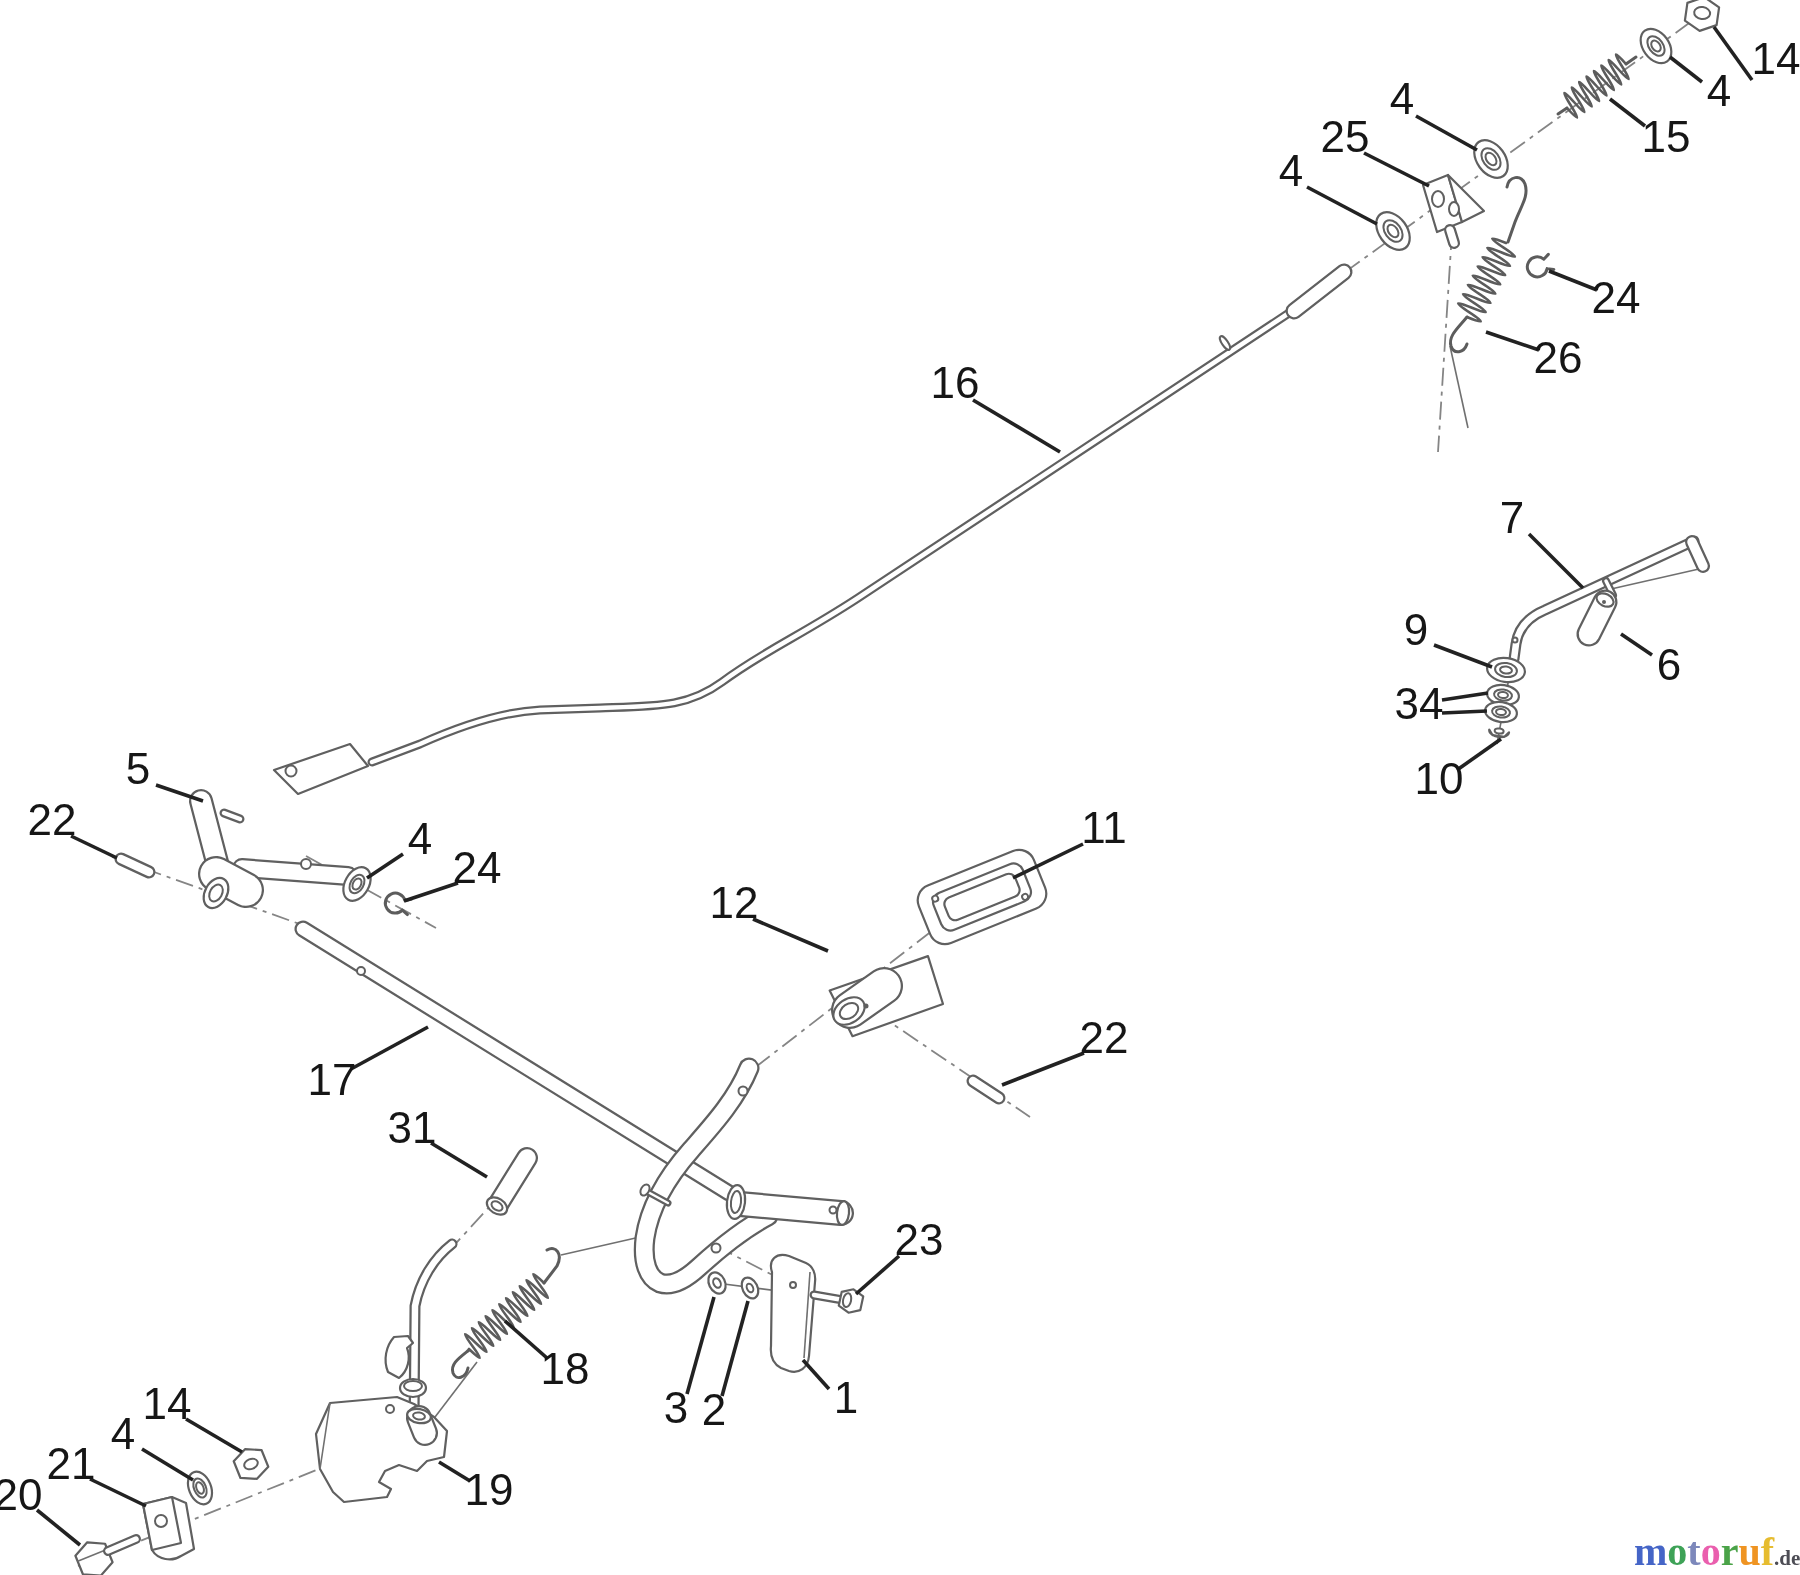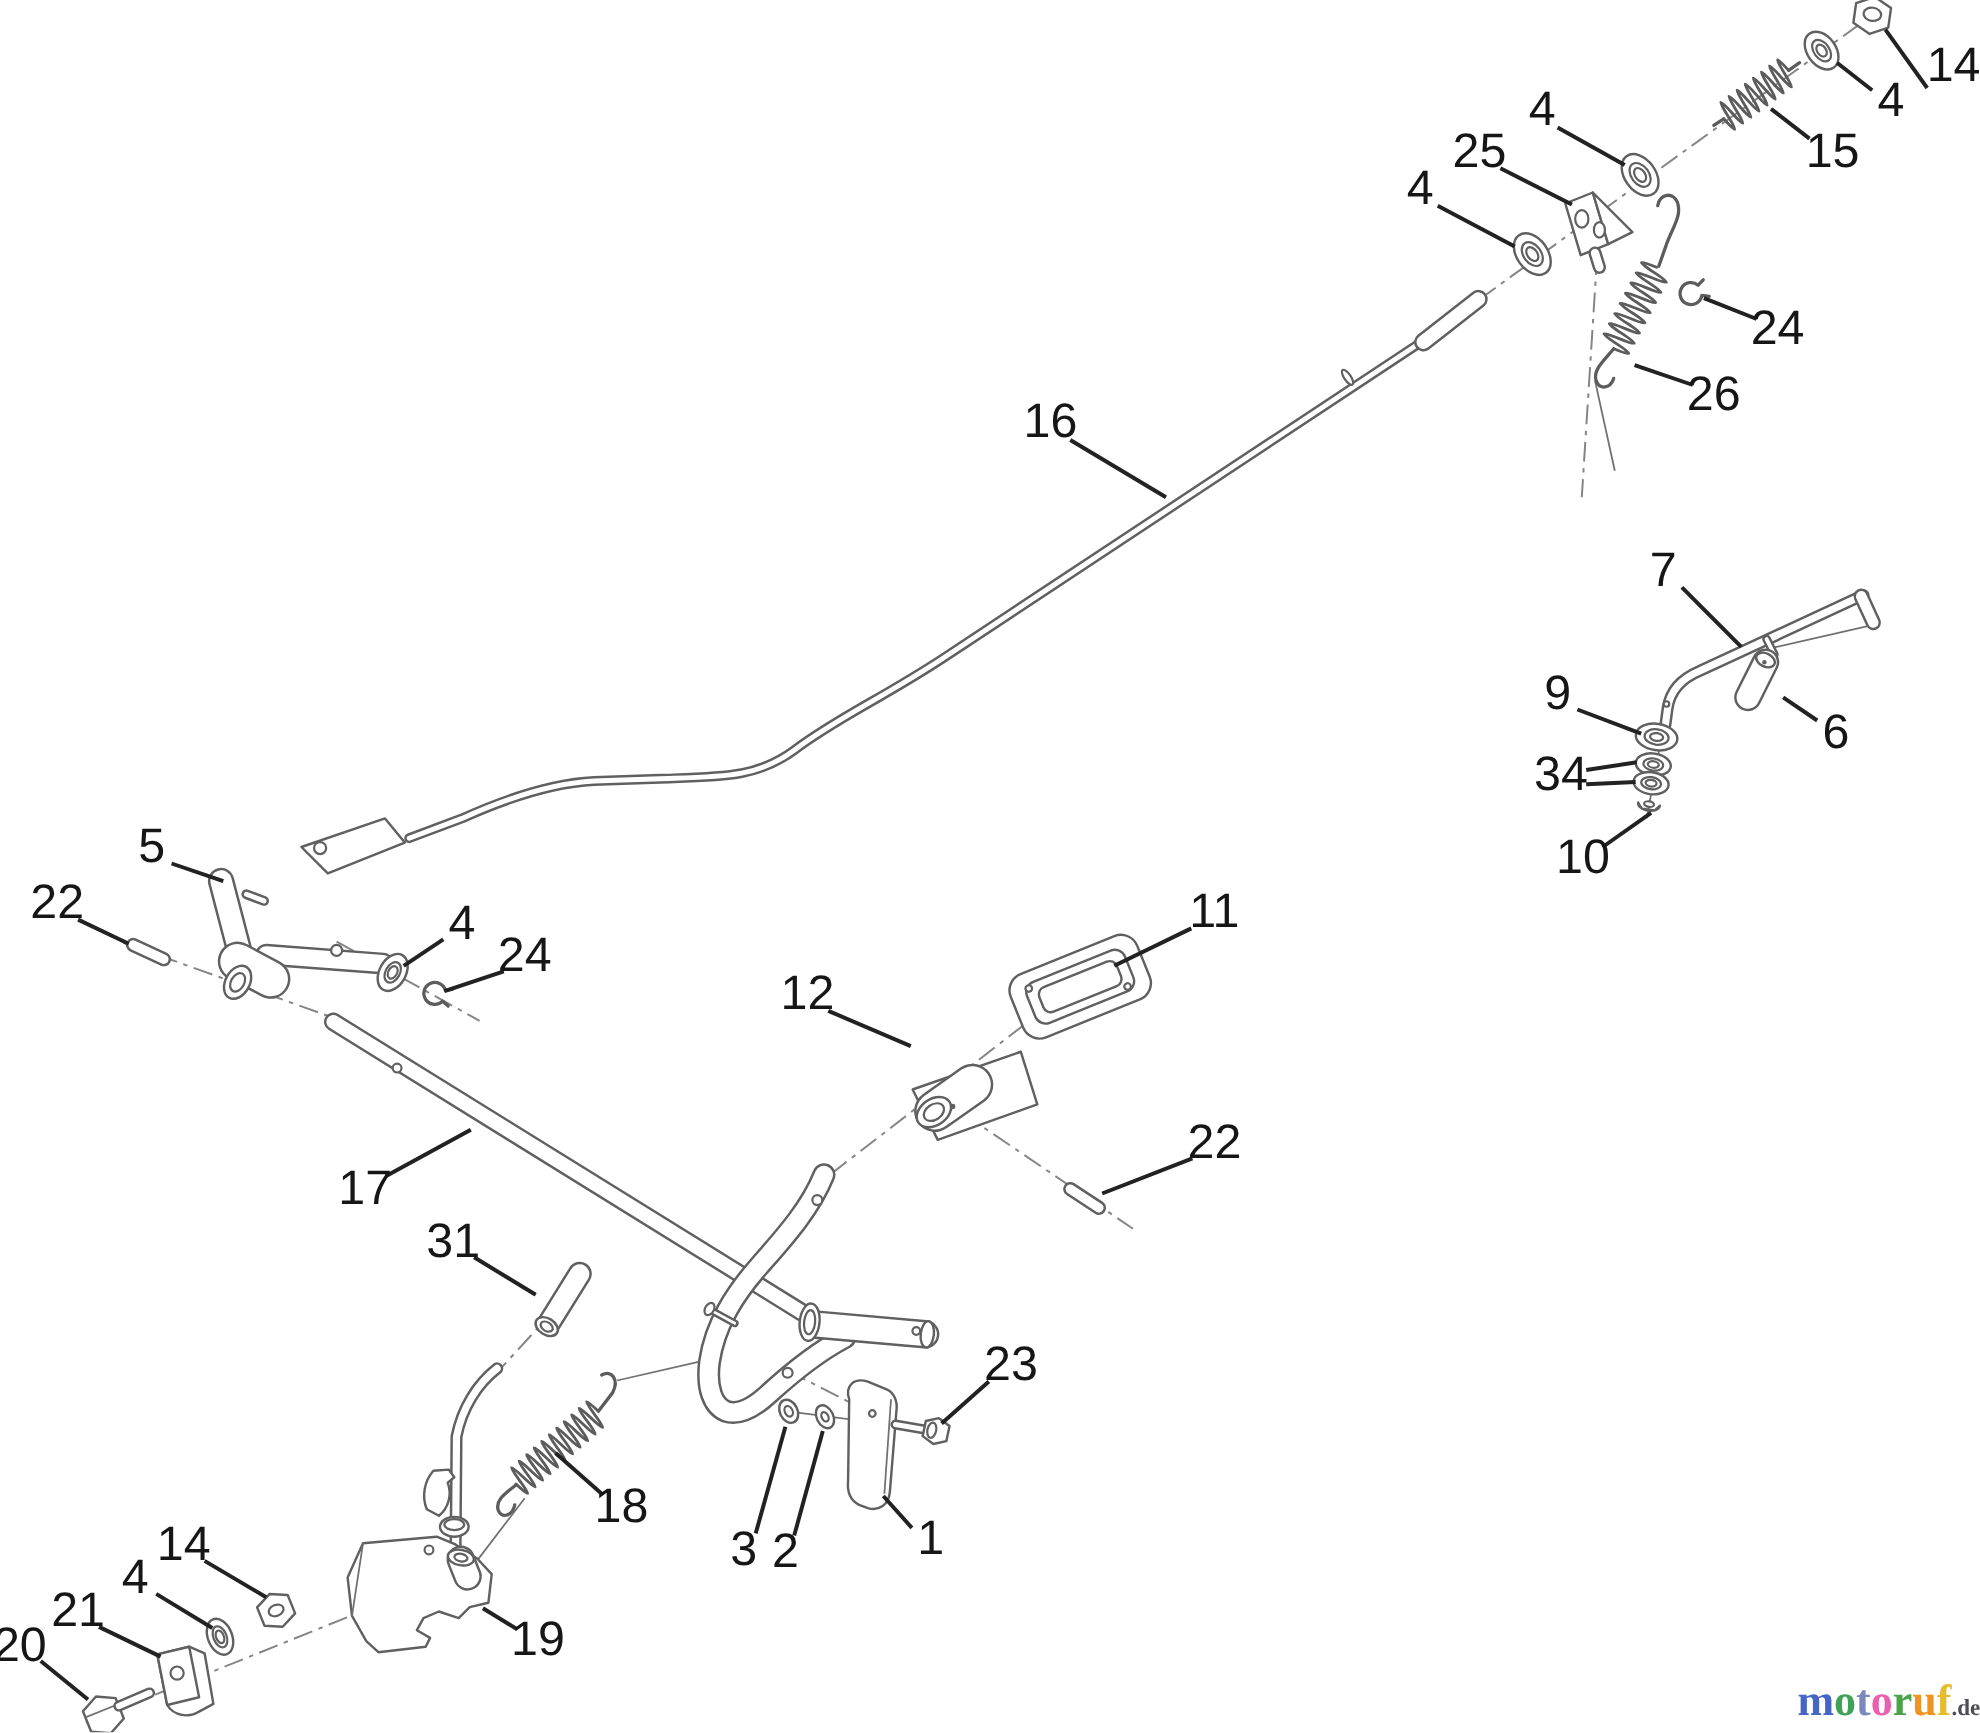--- a/index.html
+++ b/index.html
@@ -8,21 +8,21 @@
   svg{position:absolute;left:0;top:0;}
   .callout-text{font-family:"Liberation Sans",sans-serif;font-size:44px;fill:#161616;}
   .part{fill:#ffffff;stroke:#606060;stroke-width:2.2;stroke-linejoin:round;}
   .thin{fill:none;stroke:#707070;stroke-width:1.6;}
   .coil{fill:none;stroke:#5c5c5c;stroke-width:2.6;stroke-linejoin:round;stroke-linecap:round;}
   .hook{fill:none;stroke:#5c5c5c;stroke-width:3;stroke-linecap:round;}
   .dash{fill:none;stroke:#858585;stroke-width:1.8;stroke-dasharray:18 6 4 6;}
   .hole{fill:#ffffff;stroke:#606060;stroke-width:2;}
   .dot{fill:#606060;stroke:none;}
   #logo{position:absolute;left:1634px;top:1524px;width:166px;height:44px;text-align:right;
-        font-family:"Liberation Serif",serif;font-weight:700;font-size:40px;line-height:44px;white-space:nowrap;}
+        font-family:"Liberation Serif",serif;font-weight:700;font-size:40px;line-height:56px;white-space:nowrap;}
   #logo .suffix{font-size:21px;font-weight:700;}
 </style>
 </head>
 <body>
 
 <div id="stage">
 <svg id="art" width="1800" height="1575" viewBox="0 0 1800 1575">
 
   <g>
     <line class="dash" x1="1290" y1="312" x2="1710" y2="8"></line>

